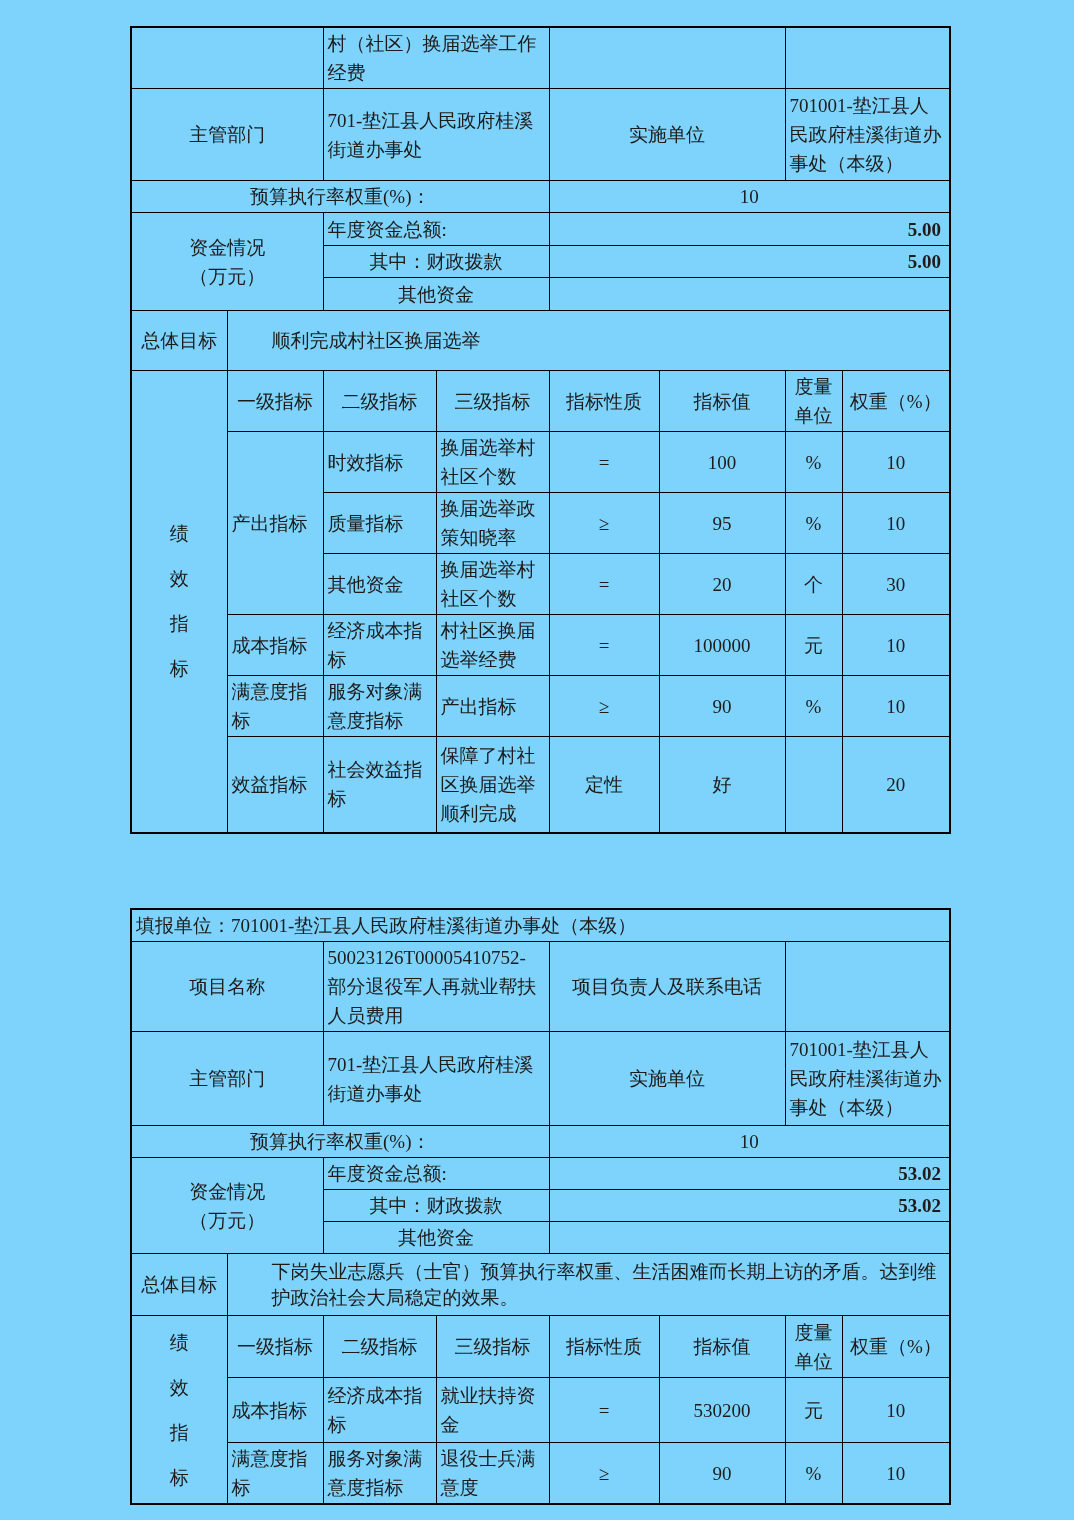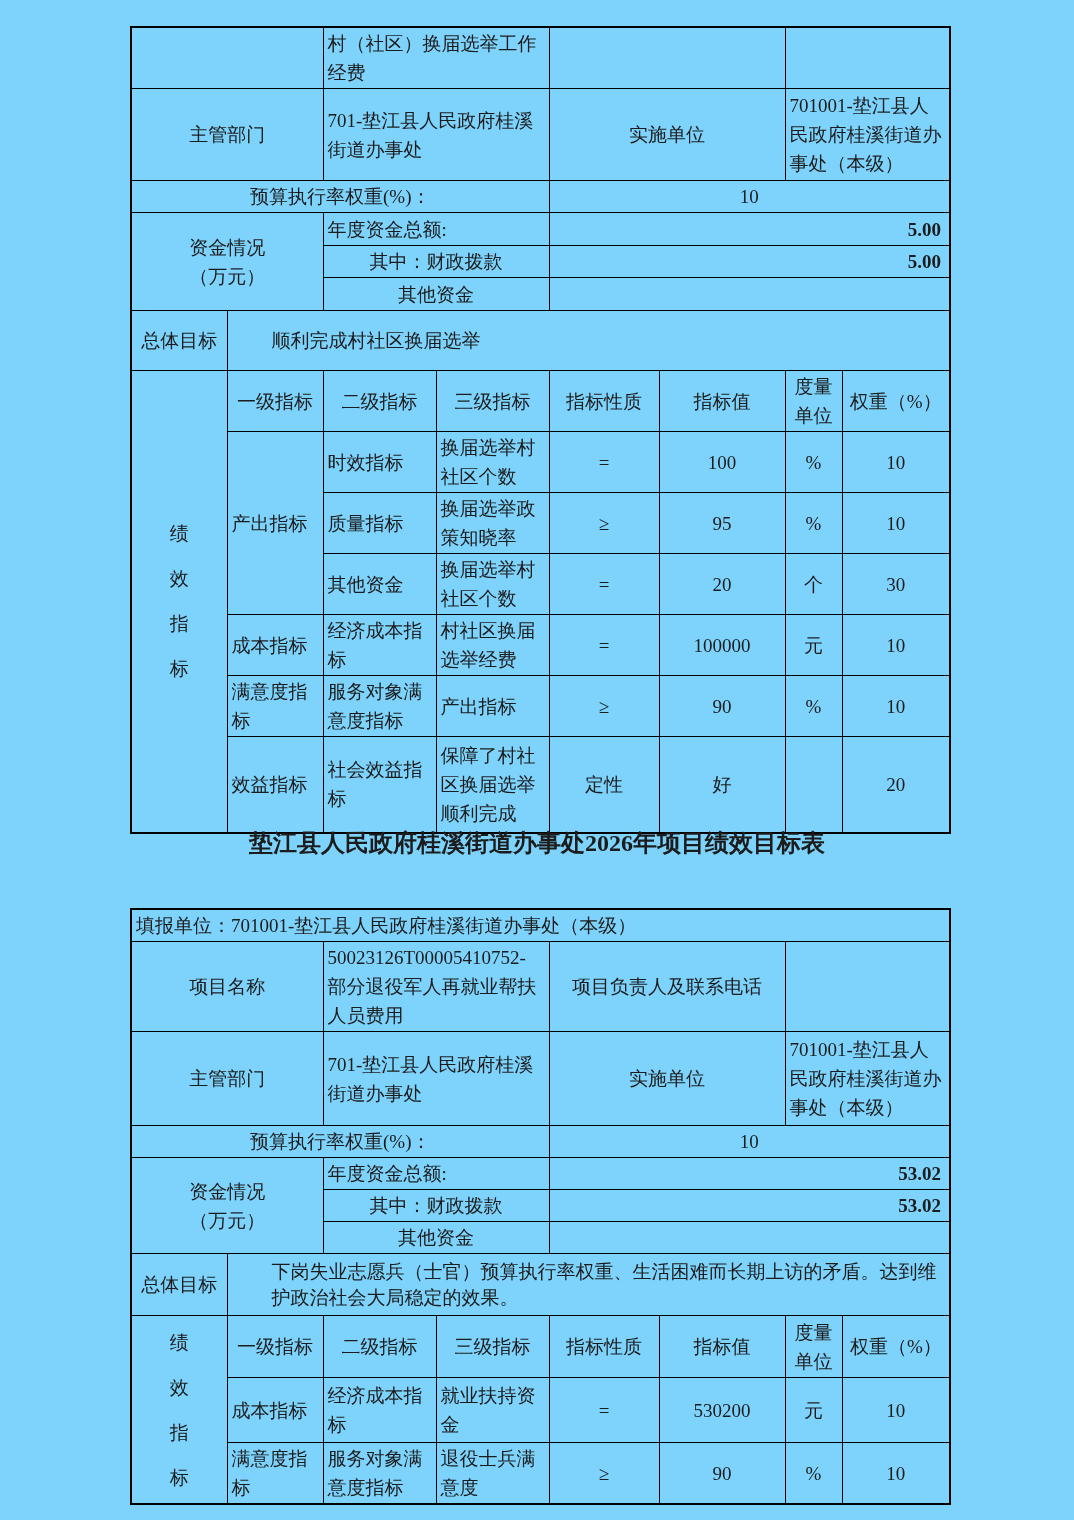--- a/index.html
+++ b/index.html
@@ -171,21 +171,20 @@
       <td class="al">社会效益指标</td>
       <td class="al">保障了村社区换届选举顺利完成</td>
       <td>定性</td>
       <td>好</td>
       <td></td>
       <td>20</td>
     </tr>
   </tbody>
     </table>
 
-  <div class="page-title">垫江县人民政府桂溪街道办事处2026年项目绩效目标表</div>
 
   <table class="doc t2">
     <colgroup>
       <col style="width:96px">
         <col style="width:96px">
       <col style="width:113px">
         <col style="width:113px">
       <col style="width:110px">
         <col style="width:126px">
       <col style="width:57px">

